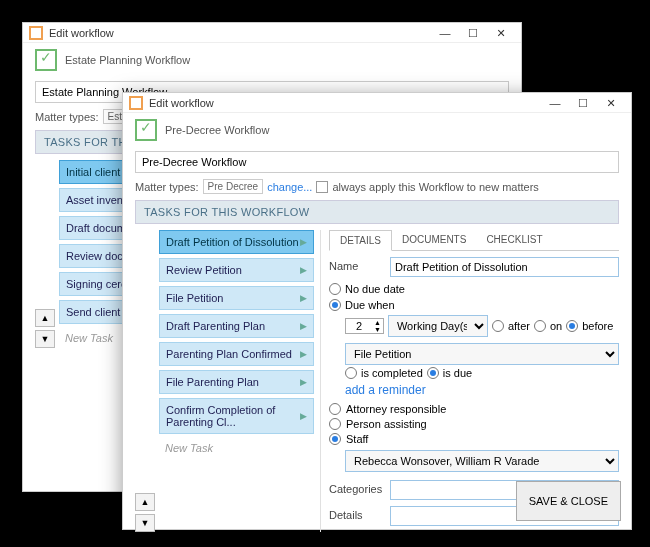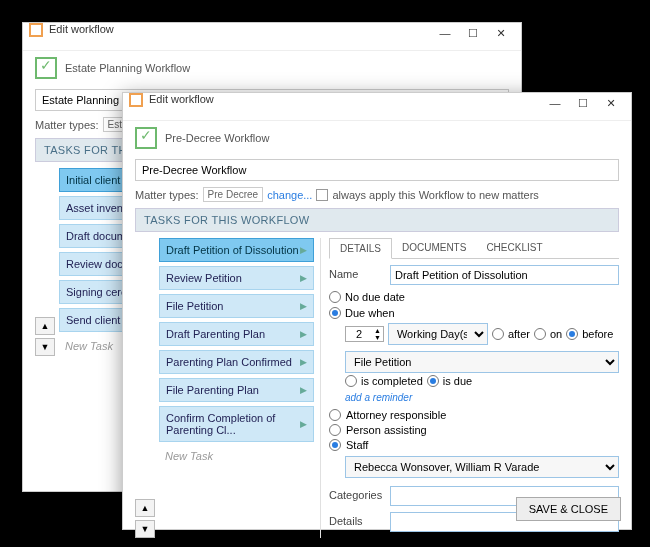--- a/index.html
+++ b/index.html
@@ -1,20 +1,20 @@
 <!DOCTYPE html>
 <html><head>
 <meta charset="utf-8">
 <style>
 *{box-sizing:border-box;margin:0;padding:0;font-family:"Segoe UI",Arial,sans-serif;font-size:11px;}
 body{background:#000;width:650px;height:547px;position:relative;overflow:hidden;}
 .win{position:absolute;background:#fff;border:1px solid #ccc;box-shadow:0 4px 20px rgba(0,0,0,.4);}
 .win1{left:22px;top:22px;width:500px;height:470px;}
 .win2{left:122px;top:92px;width:510px;height:438px;}
-.titlebar{display:flex;align-items:flex-start;height:28px;padding:0 6px;border-bottom:1px solid #eee;}
+.titlebar{display:flex;align-items:center;height:20px;padding:0 6px;border-bottom:1px solid #eee;}
 .app-icon{width:14px;height:14px;border:2px solid #f0a050;display:inline-block;margin-right:6px;}
 .titlebar-title{flex:1;font-size:11px;color:#333;}
 .winbtn{width:28px;height:20px;text-align:center;line-height:20px;color:#333;cursor:pointer;}
 .bigtitle{display:flex;align-items:center;padding:6px 12px 10px 12px;font-size:18px;color:#555;}
 .bigtitle-icon{width:22px;height:22px;border:2px solid #6eb96e;margin-right:8px;position:relative;}
 .bigtitle-icon::before{content:"✓";position:absolute;left:3px;top:-2px;color:#6eb96e;font-size:14px;}
 .body{padding:0 12px 8px 12px;}
 .name-row{border:1px solid #ccc;padding:4px 6px;margin-bottom:4px;background:#fff;}
 .matter-row{display:flex;align-items:center;gap:4px;padding:2px 0 6px 0;color:#555;}
 .chip{border:1px solid #ccc;padding:1px 4px;font-size:10px;color:#666;}
@@ -41,24 +41,24 @@
 .radio,.r2{width:12px;height:12px;border:1px solid #777;border-radius:50%;display:inline-block;vertical-align:middle;position:relative;}
 .radio.sel::after,.r2.sel::after{content:"";position:absolute;inset:2px;background:#2a7de1;border-radius:50%;}
 .due-block{margin-left:0;}
 .due-block .line{display:flex;align-items:center;gap:4px;margin-bottom:4px;}
 .spin{display:flex;align-items:center;border:1px solid #aaa;}
 .spin input{width:26px;border:none;text-align:center;}
 .spin .arrows{display:flex;flex-direction:column;}
 .spin .arrows span{font-size:7px;line-height:7px;padding:0 2px;cursor:pointer;}
 select.sm{width:100px;}
 .rel-select{width:100%;margin:2px 0;}
-.reminder{color:#2a7de1;cursor:pointer;font-size:10px;font-style:italic;}
+.reminder{color:#2a7de1;cursor:pointer;font-size:12px;}
 .assign-block .line{display:flex;align-items:center;gap:5px;margin-bottom:3px;}
 .footer{position:absolute;right:10px;bottom:8px;}
-.saveclose{border:1px solid #aaa;background:#eee;padding:5px 12px;cursor:pointer;font-size:11px;}
+.saveclose{border:1px solid #aaa;background:#eee;padding:13px 12px;cursor:pointer;font-size:11px;}
 .leftwrap{display:flex;}
 </style>
 </head>
 <body>
 
 <div class="win win1">
  <div class="titlebar">
   <span class="app-icon"></span>
   <span class="titlebar-title">Edit workflow</span>
   <span class="winbtn">—</span>

